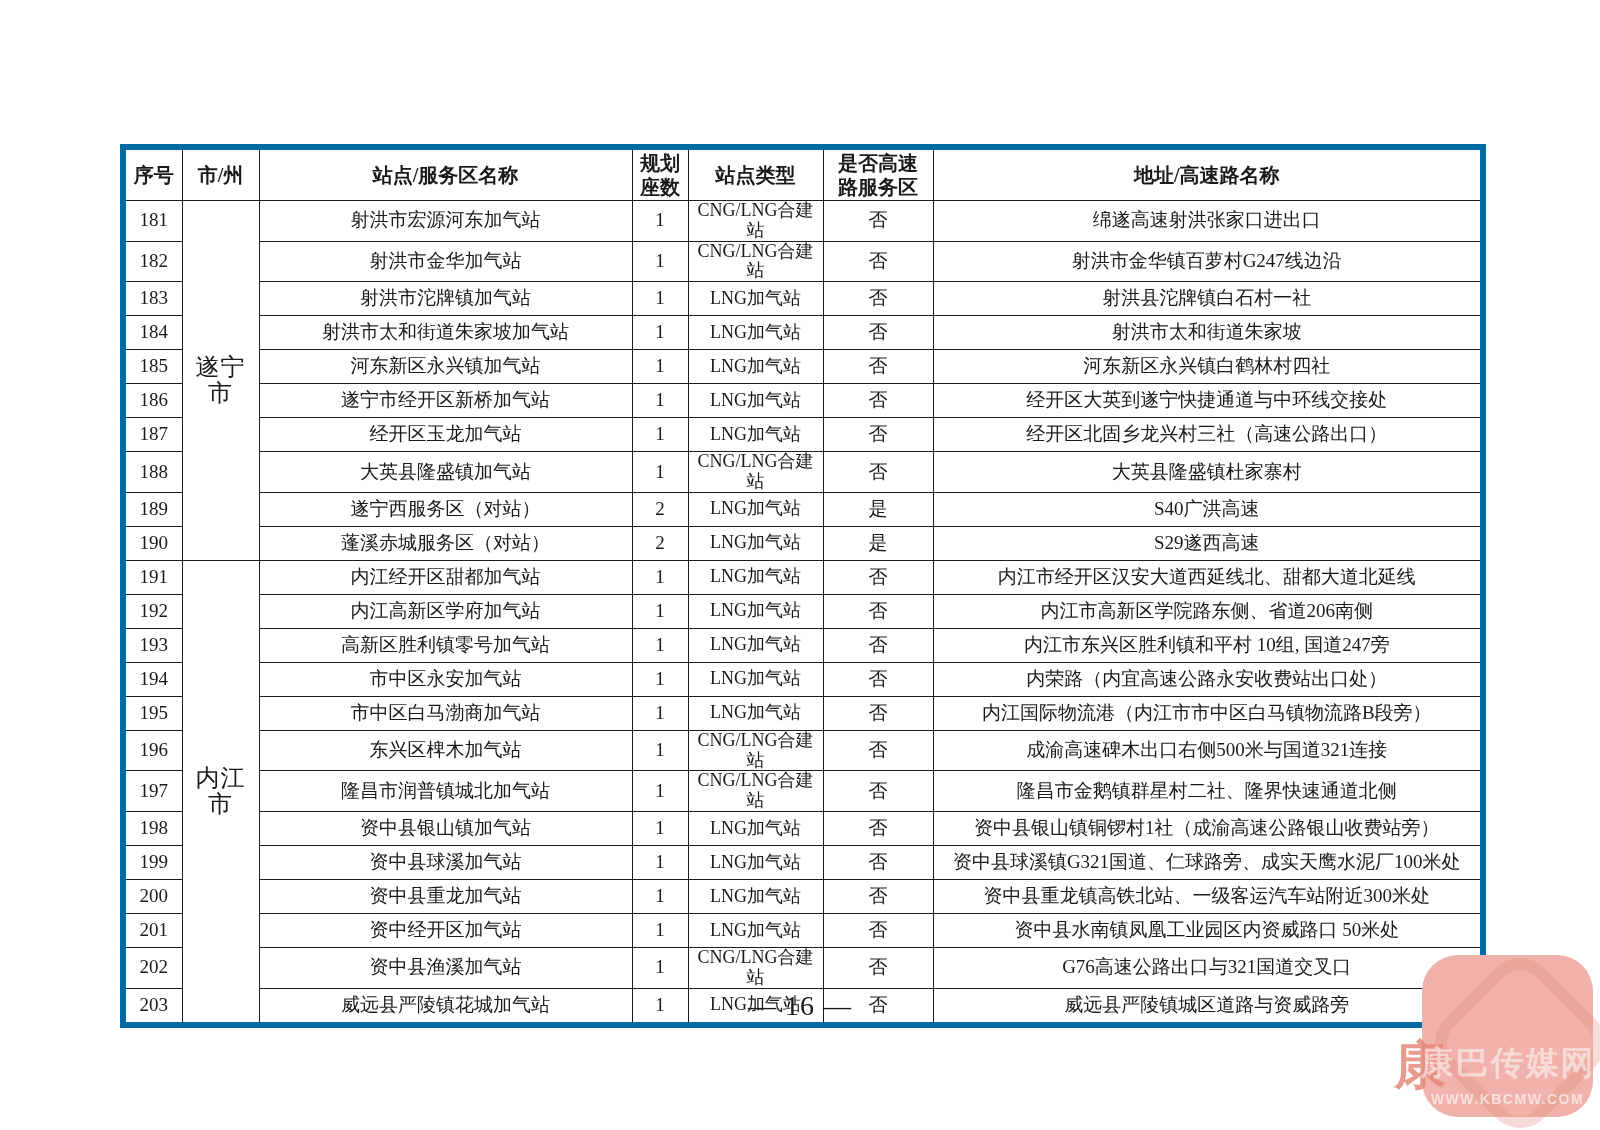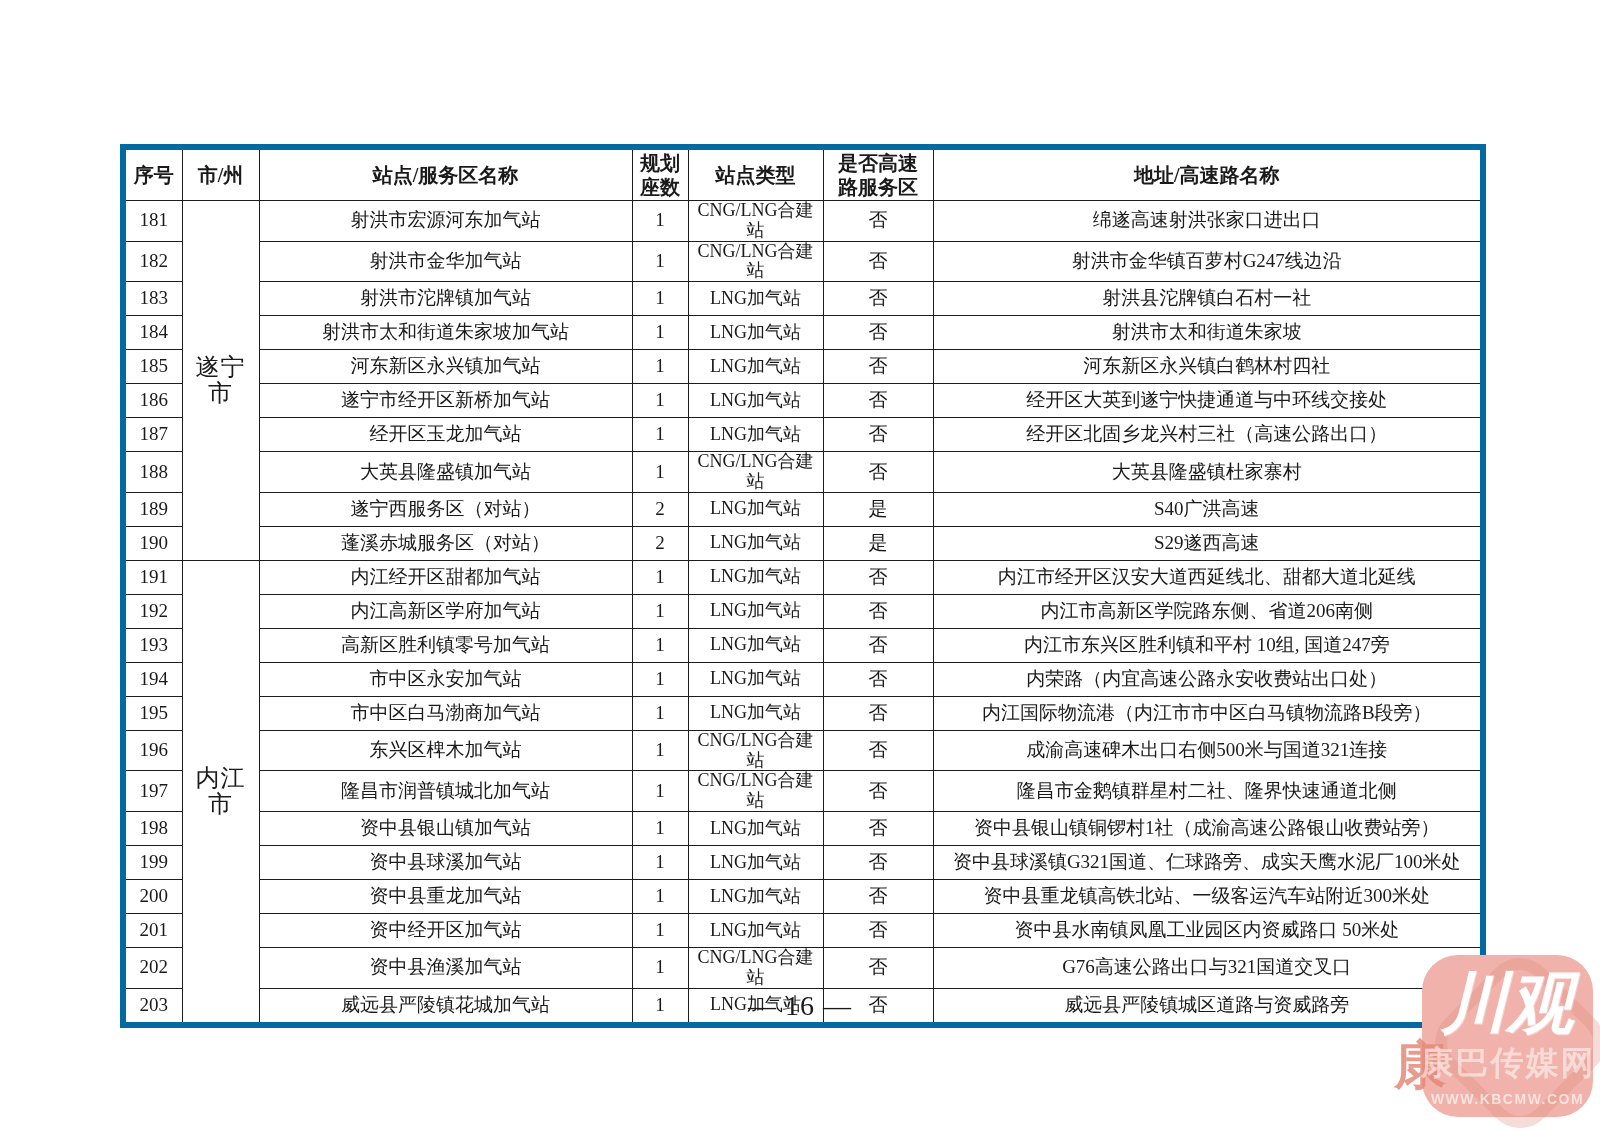--- a/index.html
+++ b/index.html
@@ -328,16 +328,15 @@
         <td data-name="cell-address-203">威远县严陵镇城区道路与资威路旁</td>
       </tr>
     </tbody>
 </table>
 
 <div class="page-number" data-name="page-number">— 16 —</div>
 
 <div class="watermark" data-name="chuanguan-watermark">
   <div class="wm-emblem" data-name="watermark-emblem-icon"></div>
   <div class="wm-side" data-name="watermark-side-glyph">康</div>
-  <div class="wm-brand" data-name="watermark-brand-text">川观</div>
   <div class="wm-sub" data-name="watermark-subtext">康巴传媒网</div>
   <div class="wm-url" data-name="watermark-url">WWW.KBCMW.COM</div>
 </div>
 
 </body></html>

